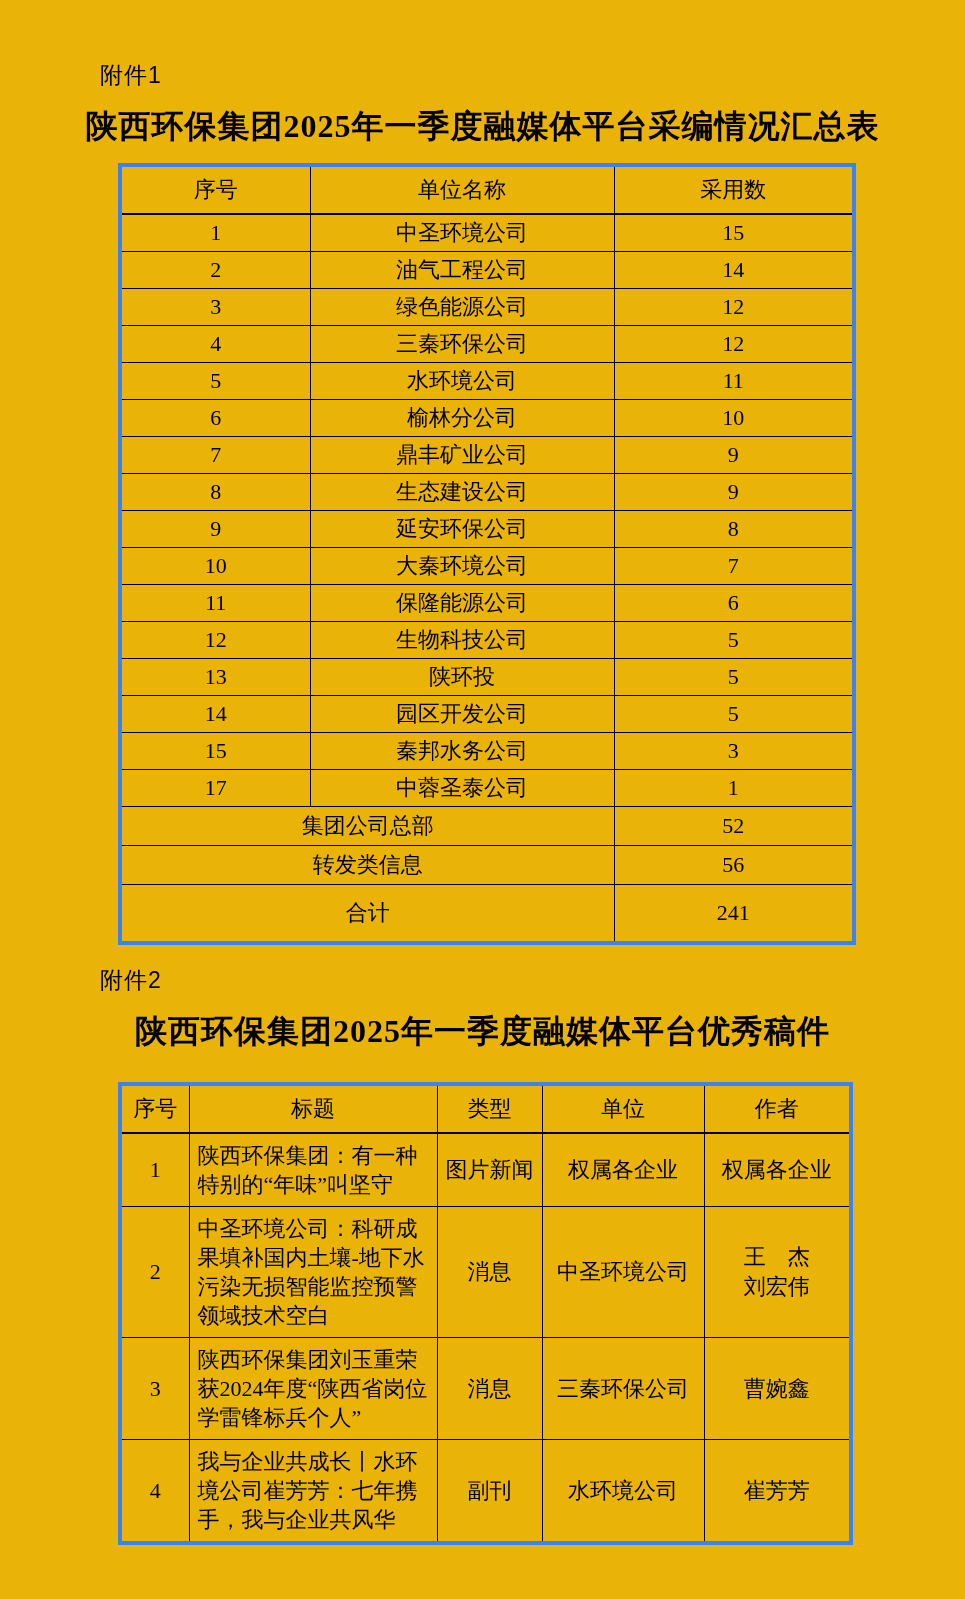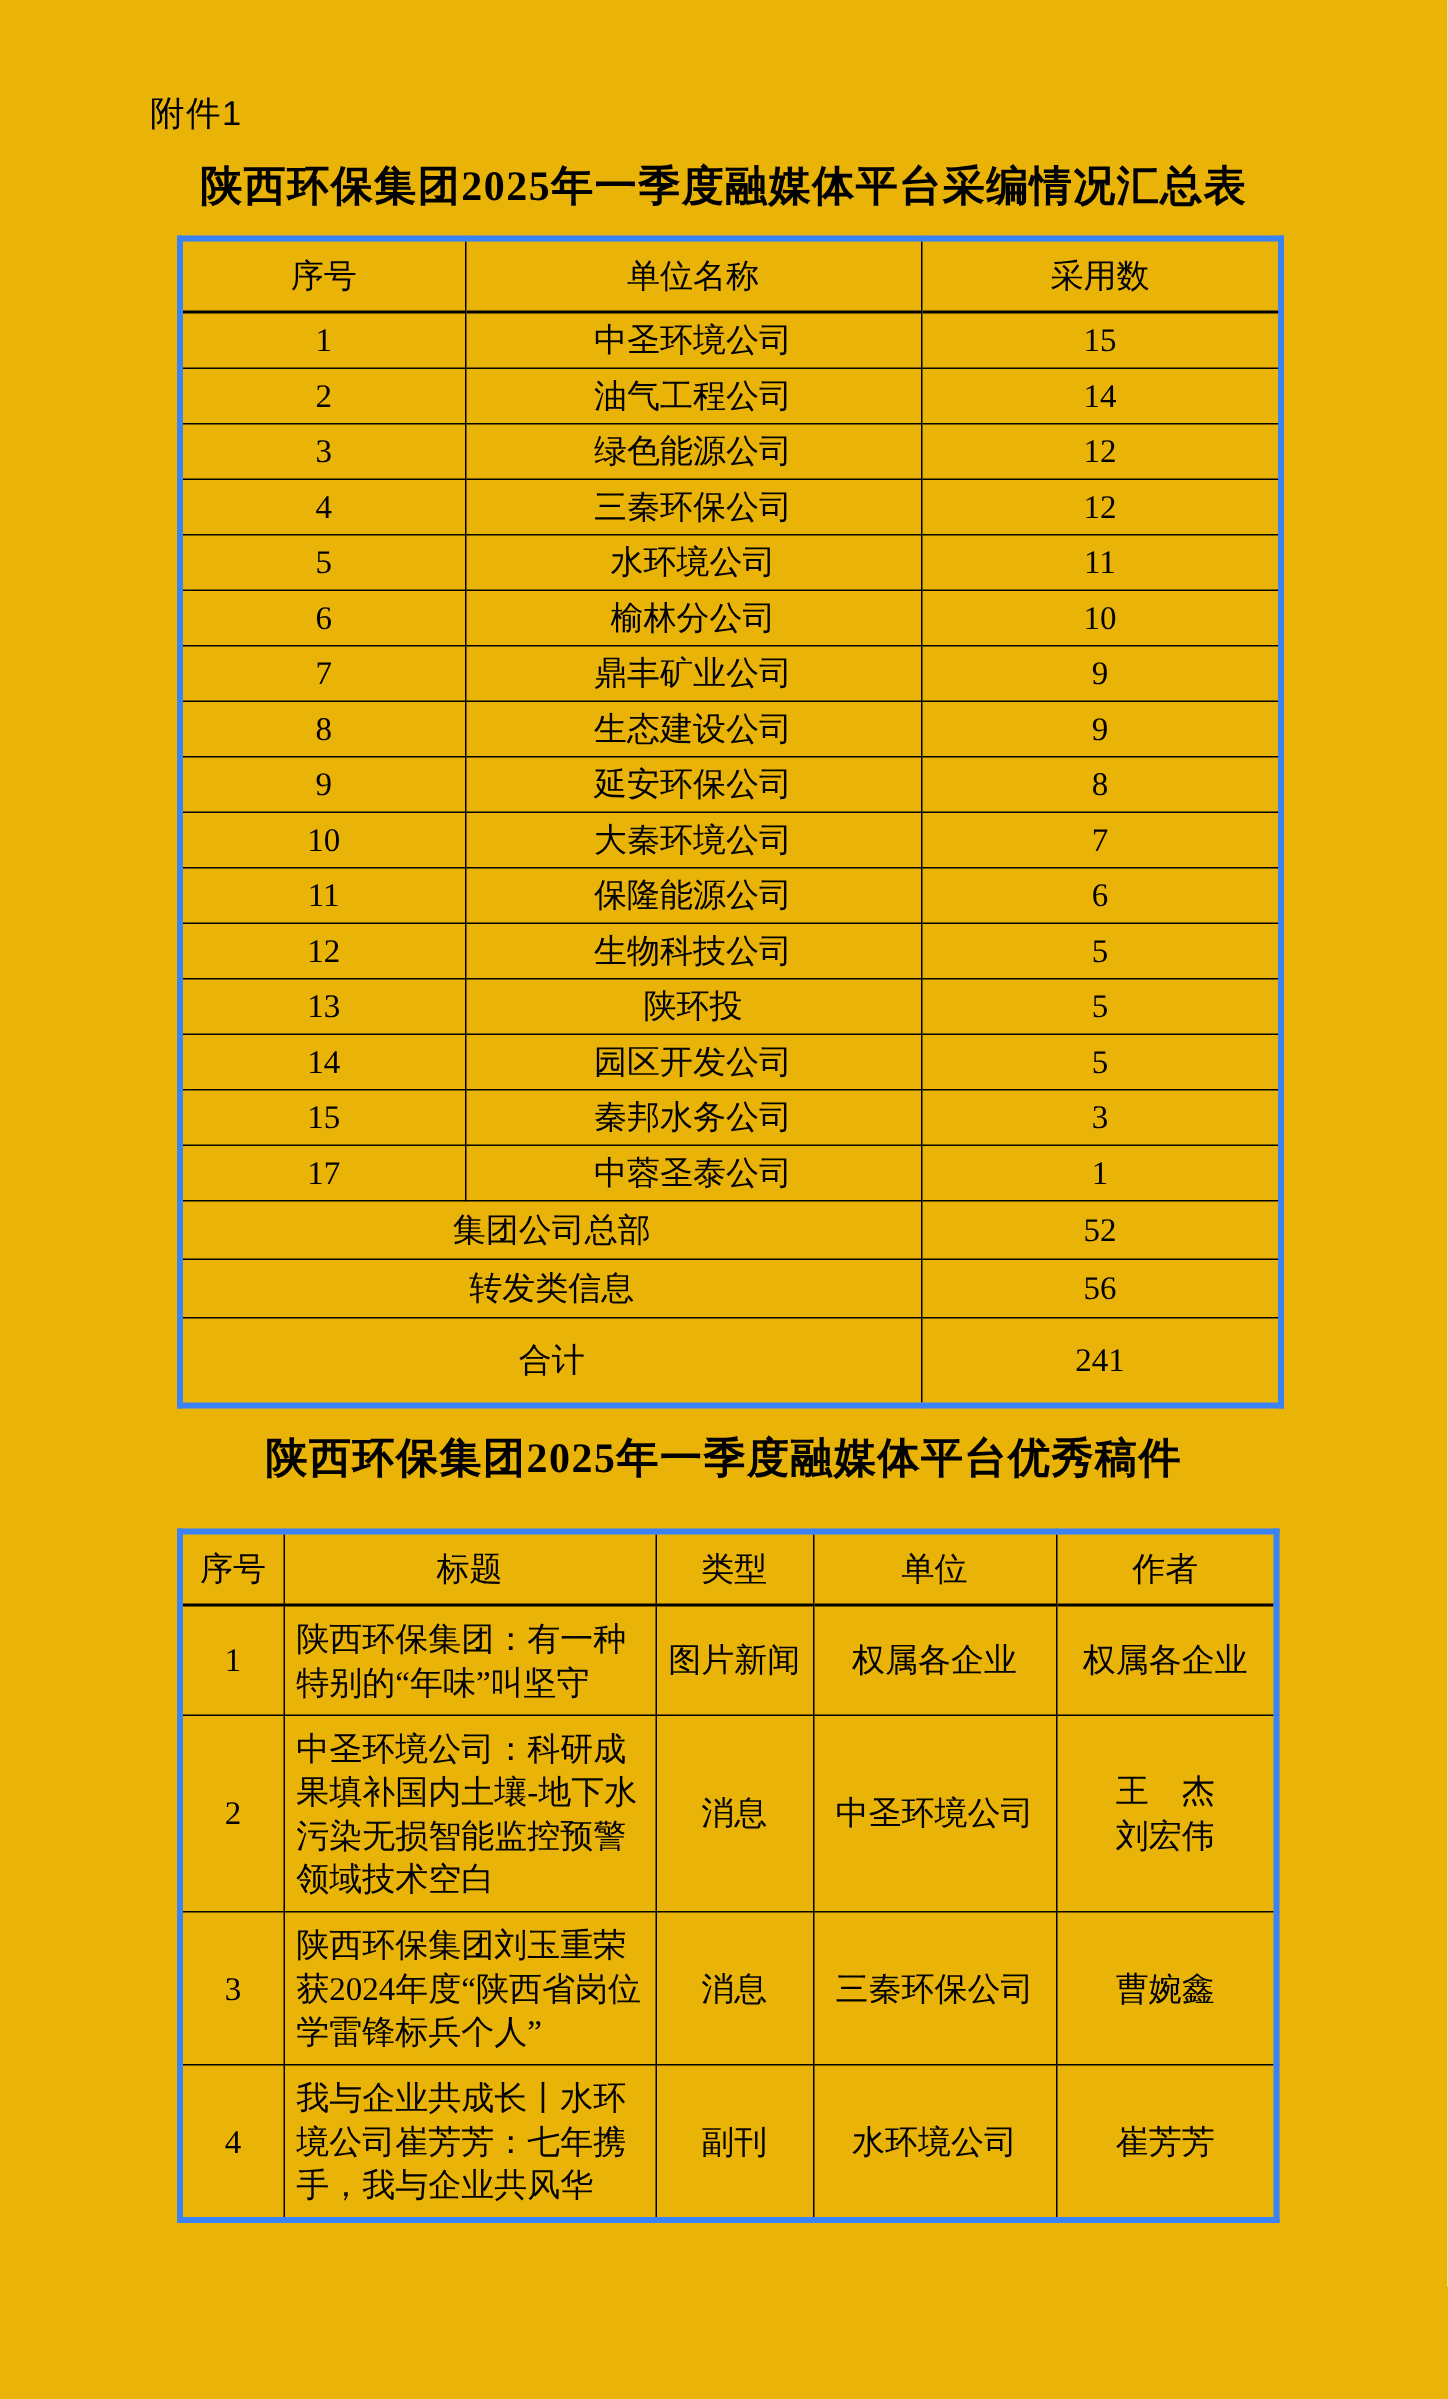--- a/index.html
+++ b/index.html
@@ -19,21 +19,21 @@
   .attachment-label {
     font-family: "Liberation Sans", "DejaVu Sans", sans-serif;
     font-size: 23px;
     font-weight: 500;
     margin-left: 100px;
     letter-spacing: 1px;
   }
   .attachment-label.first { padding-top: 60px; }
   .attachment-label.second { padding-top: 20px; }
   .doc-title {
-    font-size: 28px;
+    font-size: 32px;
     font-weight: bold;
     text-align: center;
     margin: 14px 0 0 0;
     letter-spacing: 1px;
   }
   table.doc-table {
     border-collapse: collapse;
     table-layout: fixed;
     margin-left: 118px;
     font-size: 22px;
@@ -190,20 +190,21 @@
           <td colspan="2">转发类信息</td>
           <td>56</td>
         </tr>
         <tr class="total-row">
           <td colspan="2">合计</td>
           <td>241</td>
         </tr>
       </tbody>
   </table>
 
+  <div class="attachment-label second">附件2</div>
 
   <h1 class="doc-title">陕西环保集团2025年一季度融媒体平台优秀稿件</h1>
 
   <table class="doc-table t2">
     <colgroup>
       <col class="c-no">
         <col class="c-title">
         <col class="c-type">
         <col class="c-unit">
         <col class="c-author">

